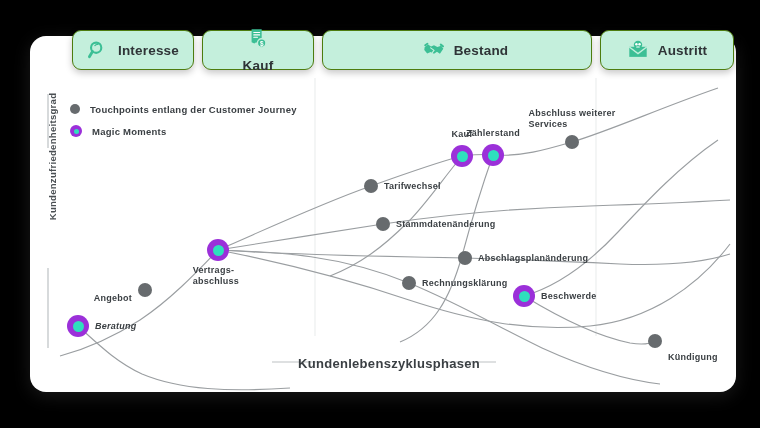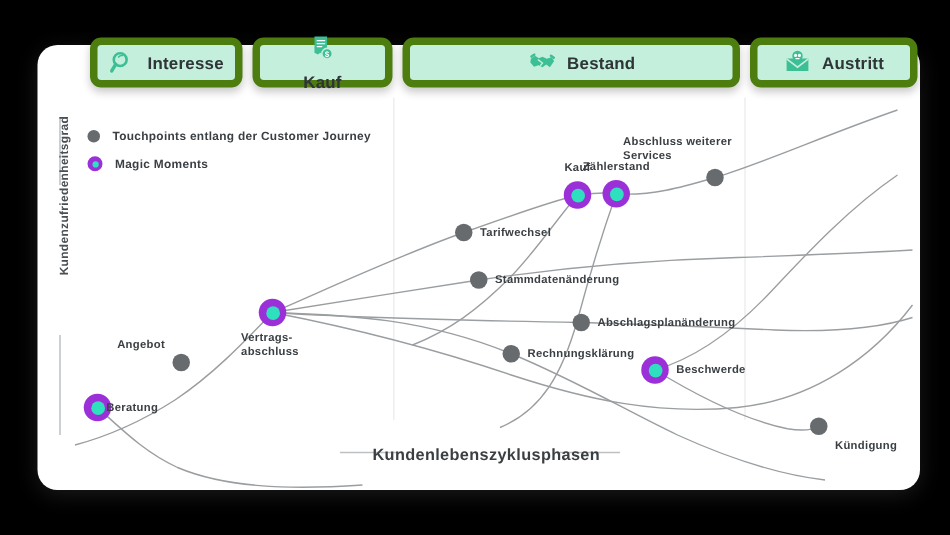--- a/index.html
+++ b/index.html
@@ -8,21 +8,21 @@
   #root{position:relative;width:760px;height:428px;background:#000;}
 
   
   .card{position:absolute;left:30px;top:36px;width:706px;height:356px;
         background:#fff;border-radius:16px;
         box-shadow:0 4px 18px rgba(255,255,255,0.10);}
 
   
   .tabs{position:absolute;left:0;top:0;width:760px;height:76px;}
   .tab{position:absolute;top:30px;height:40px;
-       background:#c4efdc;border:6px solid #4d7c0f;border-radius:9px;
+       background:#c4efdc;border:1px solid #4d7c0f;border-radius:9px;
        display:flex;align-items:center;justify-content:center;gap:9px;
        box-shadow:0 3px 7px rgba(0,0,0,0.22);box-sizing:border-box;}
   .tab-label{font-size:13.5px;font-weight:bold;color:#2f3437;letter-spacing:.2px;
              white-space:nowrap;}
   .tab-icon{width:22px;height:22px;display:block;flex:0 0 auto;}
   #tab-0{left:72px;width:122px;}
   #tab-1{left:202px;width:112px;flex-direction:column;}
   #tab-2{left:322px;width:270px;padding-left:17px;}
   #tab-3{left:600px;width:134px;}
 
@@ -146,40 +146,40 @@
       </div>
     </div>
 
     <div class="ylabel">Kundenzufriedenheitsgrad</div>
     <div class="xlabel">Kundenlebenszyklusphasen</div>
 
     <div id="nodes">
         <div style="position: absolute; border-radius: 50%; left: 37px; top: 279px; width: 22px; height: 22px; background: rgb(155, 48, 217); display: flex; align-items: center; justify-content: center;">
           <i style="width: 11px; height: 11px; border-radius: 50%; background: rgb(46, 224, 189); display: block;"></i>
         </div>
-        <div class="node-label nl-right" style="left: 55px; top: 290px;">Beratung</div>
+        <div class="node-label nl-right" style="left: 65px; top: 290px; font-style: italic;">Beratung</div>
         <div style="position: absolute; border-radius: 50%; left: 108px; top: 247px; width: 14px; height: 14px; background: rgb(103, 107, 110); display: flex; align-items: center; justify-content: center;"></div>
-        <div class="node-label nl-left" style="left: 102px; top: 240px;">Angebot</div>
+        <div class="node-label nl-left" style="left: 102px; top: 262px;">Angebot</div>
         <div style="position: absolute; border-radius: 50%; left: 177px; top: 203px; width: 22px; height: 22px; background: rgb(155, 48, 217); display: flex; align-items: center; justify-content: center;">
           <i style="width: 11px; height: 11px; border-radius: 50%; background: rgb(46, 224, 189); display: block;"></i>
         </div>
         <div class="node-label" style="transform: translate(-50%, 0px); left: 186px; top: 229px;">Vertrags-
 abschluss</div>
         <div style="position: absolute; border-radius: 50%; left: 334px; top: 143px; width: 14px; height: 14px; background: rgb(103, 107, 110); display: flex; align-items: center; justify-content: center;"></div>
         <div class="node-label nl-right" style="left: 354px; top: 150px;">Tarifwechsel</div>
         <div style="position: absolute; border-radius: 50%; left: 421px; top: 109px; width: 22px; height: 22px; background: rgb(155, 48, 217); display: flex; align-items: center; justify-content: center;">
           <i style="width: 11px; height: 11px; border-radius: 50%; background: rgb(46, 224, 189); display: block;"></i>
         </div>
         <div class="node-label nl-above" style="left: 432px; top: 104px;">Kauf</div>
         <div style="position: absolute; border-radius: 50%; left: 452px; top: 108px; width: 22px; height: 22px; background: rgb(155, 48, 217); display: flex; align-items: center; justify-content: center;">
           <i style="width: 11px; height: 11px; border-radius: 50%; background: rgb(46, 224, 189); display: block;"></i>
         </div>
         <div class="node-label nl-above" style="left: 463px; top: 103px;">Zählerstand</div>
         <div style="position: absolute; border-radius: 50%; left: 535px; top: 99px; width: 14px; height: 14px; background: rgb(103, 107, 110); display: flex; align-items: center; justify-content: center;"></div>
-        <div class="node-label nl-above" style="left: 512px; top: 94px;">Abschluss weiterer
+        <div class="node-label nl-above" style="left: 542px; top: 94px;">Abschluss weiterer
 Services</div>
         <div style="position: absolute; border-radius: 50%; left: 346px; top: 181px; width: 14px; height: 14px; background: rgb(103, 107, 110); display: flex; align-items: center; justify-content: center;"></div>
         <div class="node-label nl-right" style="left: 366px; top: 188px;">Stammdatenänderung</div>
         <div style="position: absolute; border-radius: 50%; left: 428px; top: 215px; width: 14px; height: 14px; background: rgb(103, 107, 110); display: flex; align-items: center; justify-content: center;"></div>
         <div class="node-label nl-right" style="left: 448px; top: 222px;">Abschlagsplanänderung</div>
         <div style="position: absolute; border-radius: 50%; left: 372px; top: 240px; width: 14px; height: 14px; background: rgb(103, 107, 110); display: flex; align-items: center; justify-content: center;"></div>
         <div class="node-label nl-right" style="left: 392px; top: 247px;">Rechnungsklärung</div>
         <div style="position: absolute; border-radius: 50%; left: 483px; top: 249px; width: 22px; height: 22px; background: rgb(155, 48, 217); display: flex; align-items: center; justify-content: center;">
           <i style="width: 11px; height: 11px; border-radius: 50%; background: rgb(46, 224, 189); display: block;"></i>
         </div>

